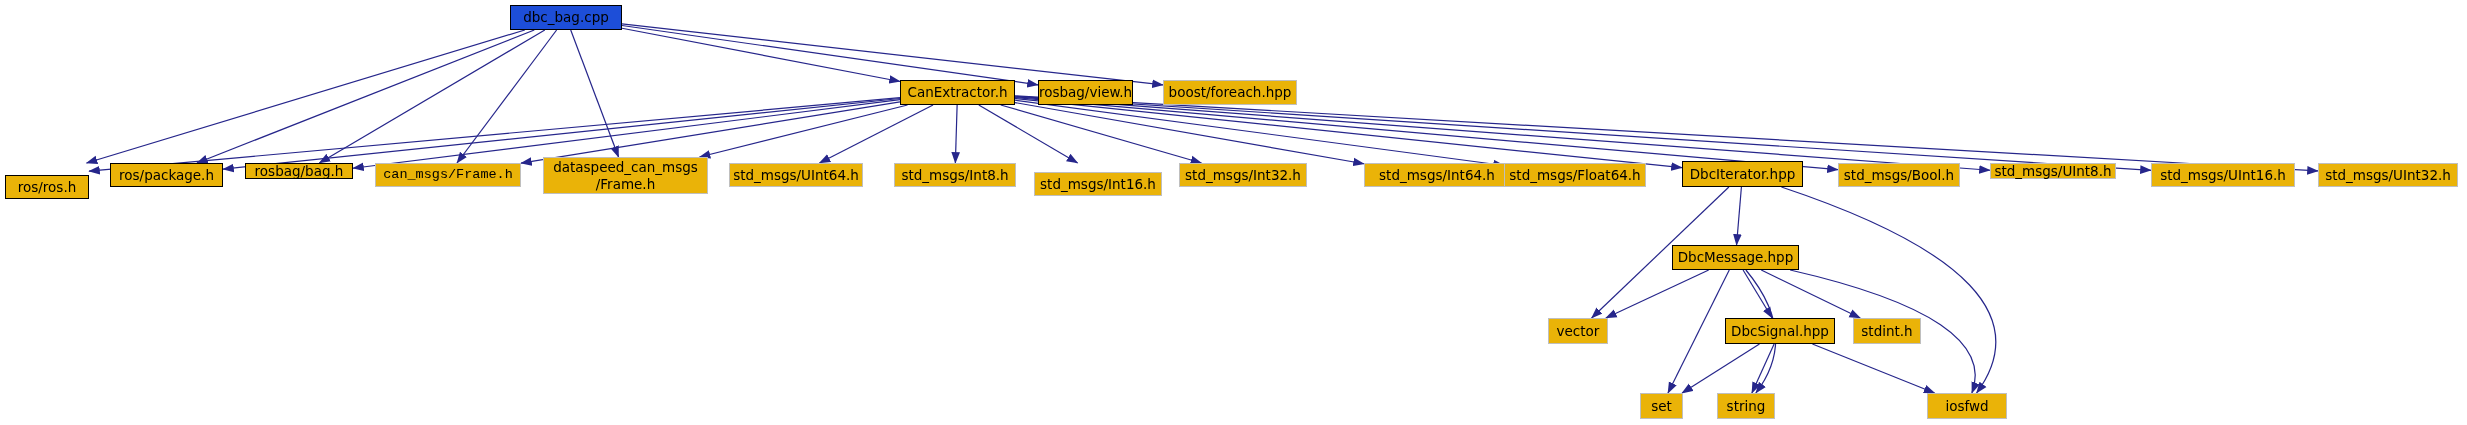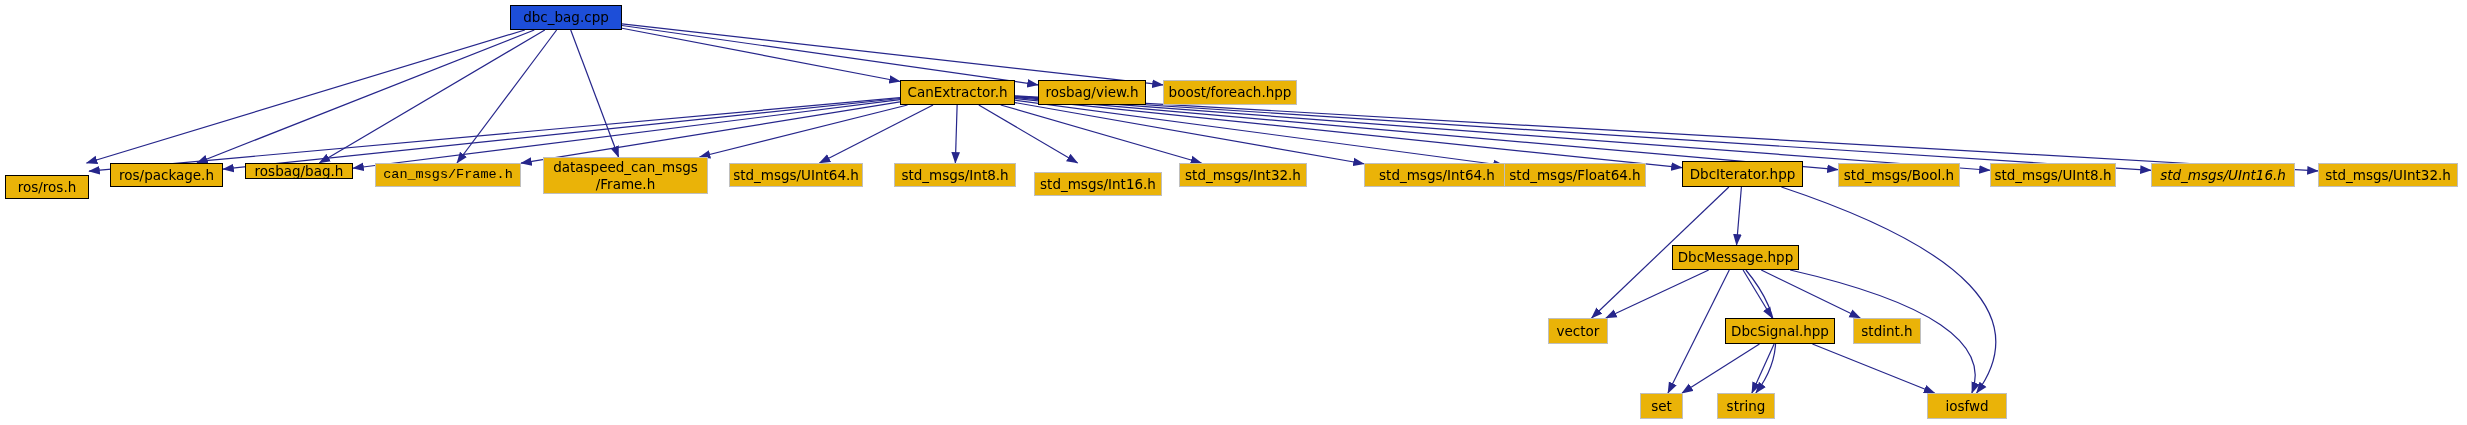--- a/index.html
+++ b/index.html
@@ -70,38 +70,38 @@
       <path d="M1729.2710437710439,270 L1667.9781144781145,393" fill="none" stroke="#26268b" stroke-width="1.2" marker-end="url(#arrow)"></path>
       <path d="M1745.9032258064517,270 Q1800,335 1755.887323943662,393" fill="none" stroke="#26268b" stroke-width="1.2" marker-end="url(#arrow)"></path>
       <path d="M1790.1487603305786,270 Q2000,318 1971.875,393" fill="none" stroke="#26268b" stroke-width="1.2" marker-end="url(#arrow)"></path>
       <path d="M1759.46,344 L1682.04,393" fill="none" stroke="#26268b" stroke-width="1.2" marker-end="url(#arrow)"></path>
       <path d="M1774.1066666666666,344 L1751.8933333333334,393" fill="none" stroke="#26268b" stroke-width="1.2" marker-end="url(#arrow)"></path>
       <path d="M1812.4133333333334,344 L1934.5866666666666,393" fill="none" stroke="#26268b" stroke-width="1.2" marker-end="url(#arrow)"></path>
     </svg>
   <div id="nodes">
       <div class="node root" style="left: 510px; top: 5px; width: 112px; height: 25px;">dbc_bag.cpp</div>
       <div class="node linked" style="left: 900px; top: 80px; width: 115px; height: 25px;">CanExtractor.h</div>
-      <div class="node linked" style="left: 1038px; top: 80px; width: 108px; height: 25px;">rosbag/view.h</div>
+      <div class="node linked" style="left: 1038px; top: 80px; width: 95px; height: 25px;">rosbag/view.h</div>
       <div class="node plain" style="left: 1163px; top: 80px; width: 134px; height: 25px;">boost/foreach.hpp</div>
       <div class="node linked" style="left: 5px; top: 163px; width: 84px; height: 24px; margin-top: 12px;">ros/ros.h</div>
       <div class="node linked" style="left: 110px; top: 163px; width: 113px; height: 24px;">ros/package.h</div>
       <div class="node linked" style="left: 245px; top: 163px; width: 108px; height: 16px;">rosbag/bag.h</div>
       <div class="node plain" style="left: 375px; top: 163px; width: 146px; height: 24px; font-family: Liberation Mono, monospace;">can_msgs/Frame.h</div>
       <div class="node plain" style="left: 543px; top: 157px; width: 165px; height: 37px;">dataspeed_can_msgs
 /Frame.h</div>
       <div class="node plain" style="left: 729px; top: 163px; width: 134px; height: 24px;">std_msgs/UInt64.h</div>
       <div class="node plain" style="left: 894px; top: 163px; width: 122px; height: 24px;">std_msgs/Int8.h</div>
       <div class="node plain" style="left: 1034px; top: 163px; width: 128px; height: 24px; margin-top: 9px;">std_msgs/Int16.h</div>
       <div class="node plain" style="left: 1179px; top: 163px; width: 128px; height: 24px;">std_msgs/Int32.h</div>
       <div class="node plain" style="left: 1364px; top: 163px; width: 146px; height: 24px;">std_msgs/Int64.h</div>
       <div class="node plain" style="left: 1504px; top: 163px; width: 142px; height: 24px;">std_msgs/Float64.h</div>
       <div class="node linked" style="left: 1682px; top: 161px; width: 121px; height: 26px;">DbcIterator.hpp</div>
       <div class="node plain" style="left: 1838px; top: 163px; width: 122px; height: 24px;">std_msgs/Bool.h</div>
-      <div class="node plain" style="left: 1990px; top: 163px; width: 126px; height: 24px;">std_msgs/UInt8.h</div>
-      <div class="node plain" style="left: 2151px; top: 163px; width: 144px; height: 24px; font-style: italic;">std_msgs/UInt16.h</div>
+      <div class="node plain" style="left: 1990px; top: 163px; width: 126px; height: 16px;">std_msgs/UInt8.h</div>
+      <div class="node plain" style="left: 2151px; top: 163px; width: 144px; height: 24px;">std_msgs/UInt16.h</div>
       <div class="node plain" style="left: 2318px; top: 163px; width: 140px; height: 24px;">std_msgs/UInt32.h</div>
       <div class="node linked" style="left: 1672px; top: 245px; width: 127px; height: 25px;">DbcMessage.hpp</div>
       <div class="node plain" style="left: 1548px; top: 318px; width: 60px; height: 26px;">vector</div>
       <div class="node linked" style="left: 1725px; top: 318px; width: 110px; height: 26px;">DbcSignal.hpp</div>
       <div class="node plain" style="left: 1853px; top: 318px; width: 68px; height: 26px;">stdint.h</div>
       <div class="node plain" style="left: 1640px; top: 393px; width: 43px; height: 26px;">set</div>
       <div class="node plain" style="left: 1717px; top: 393px; width: 58px; height: 26px;">string</div>
       <div class="node plain" style="left: 1927px; top: 393px; width: 80px; height: 26px;">iosfwd</div>
     </div>
 </div>

